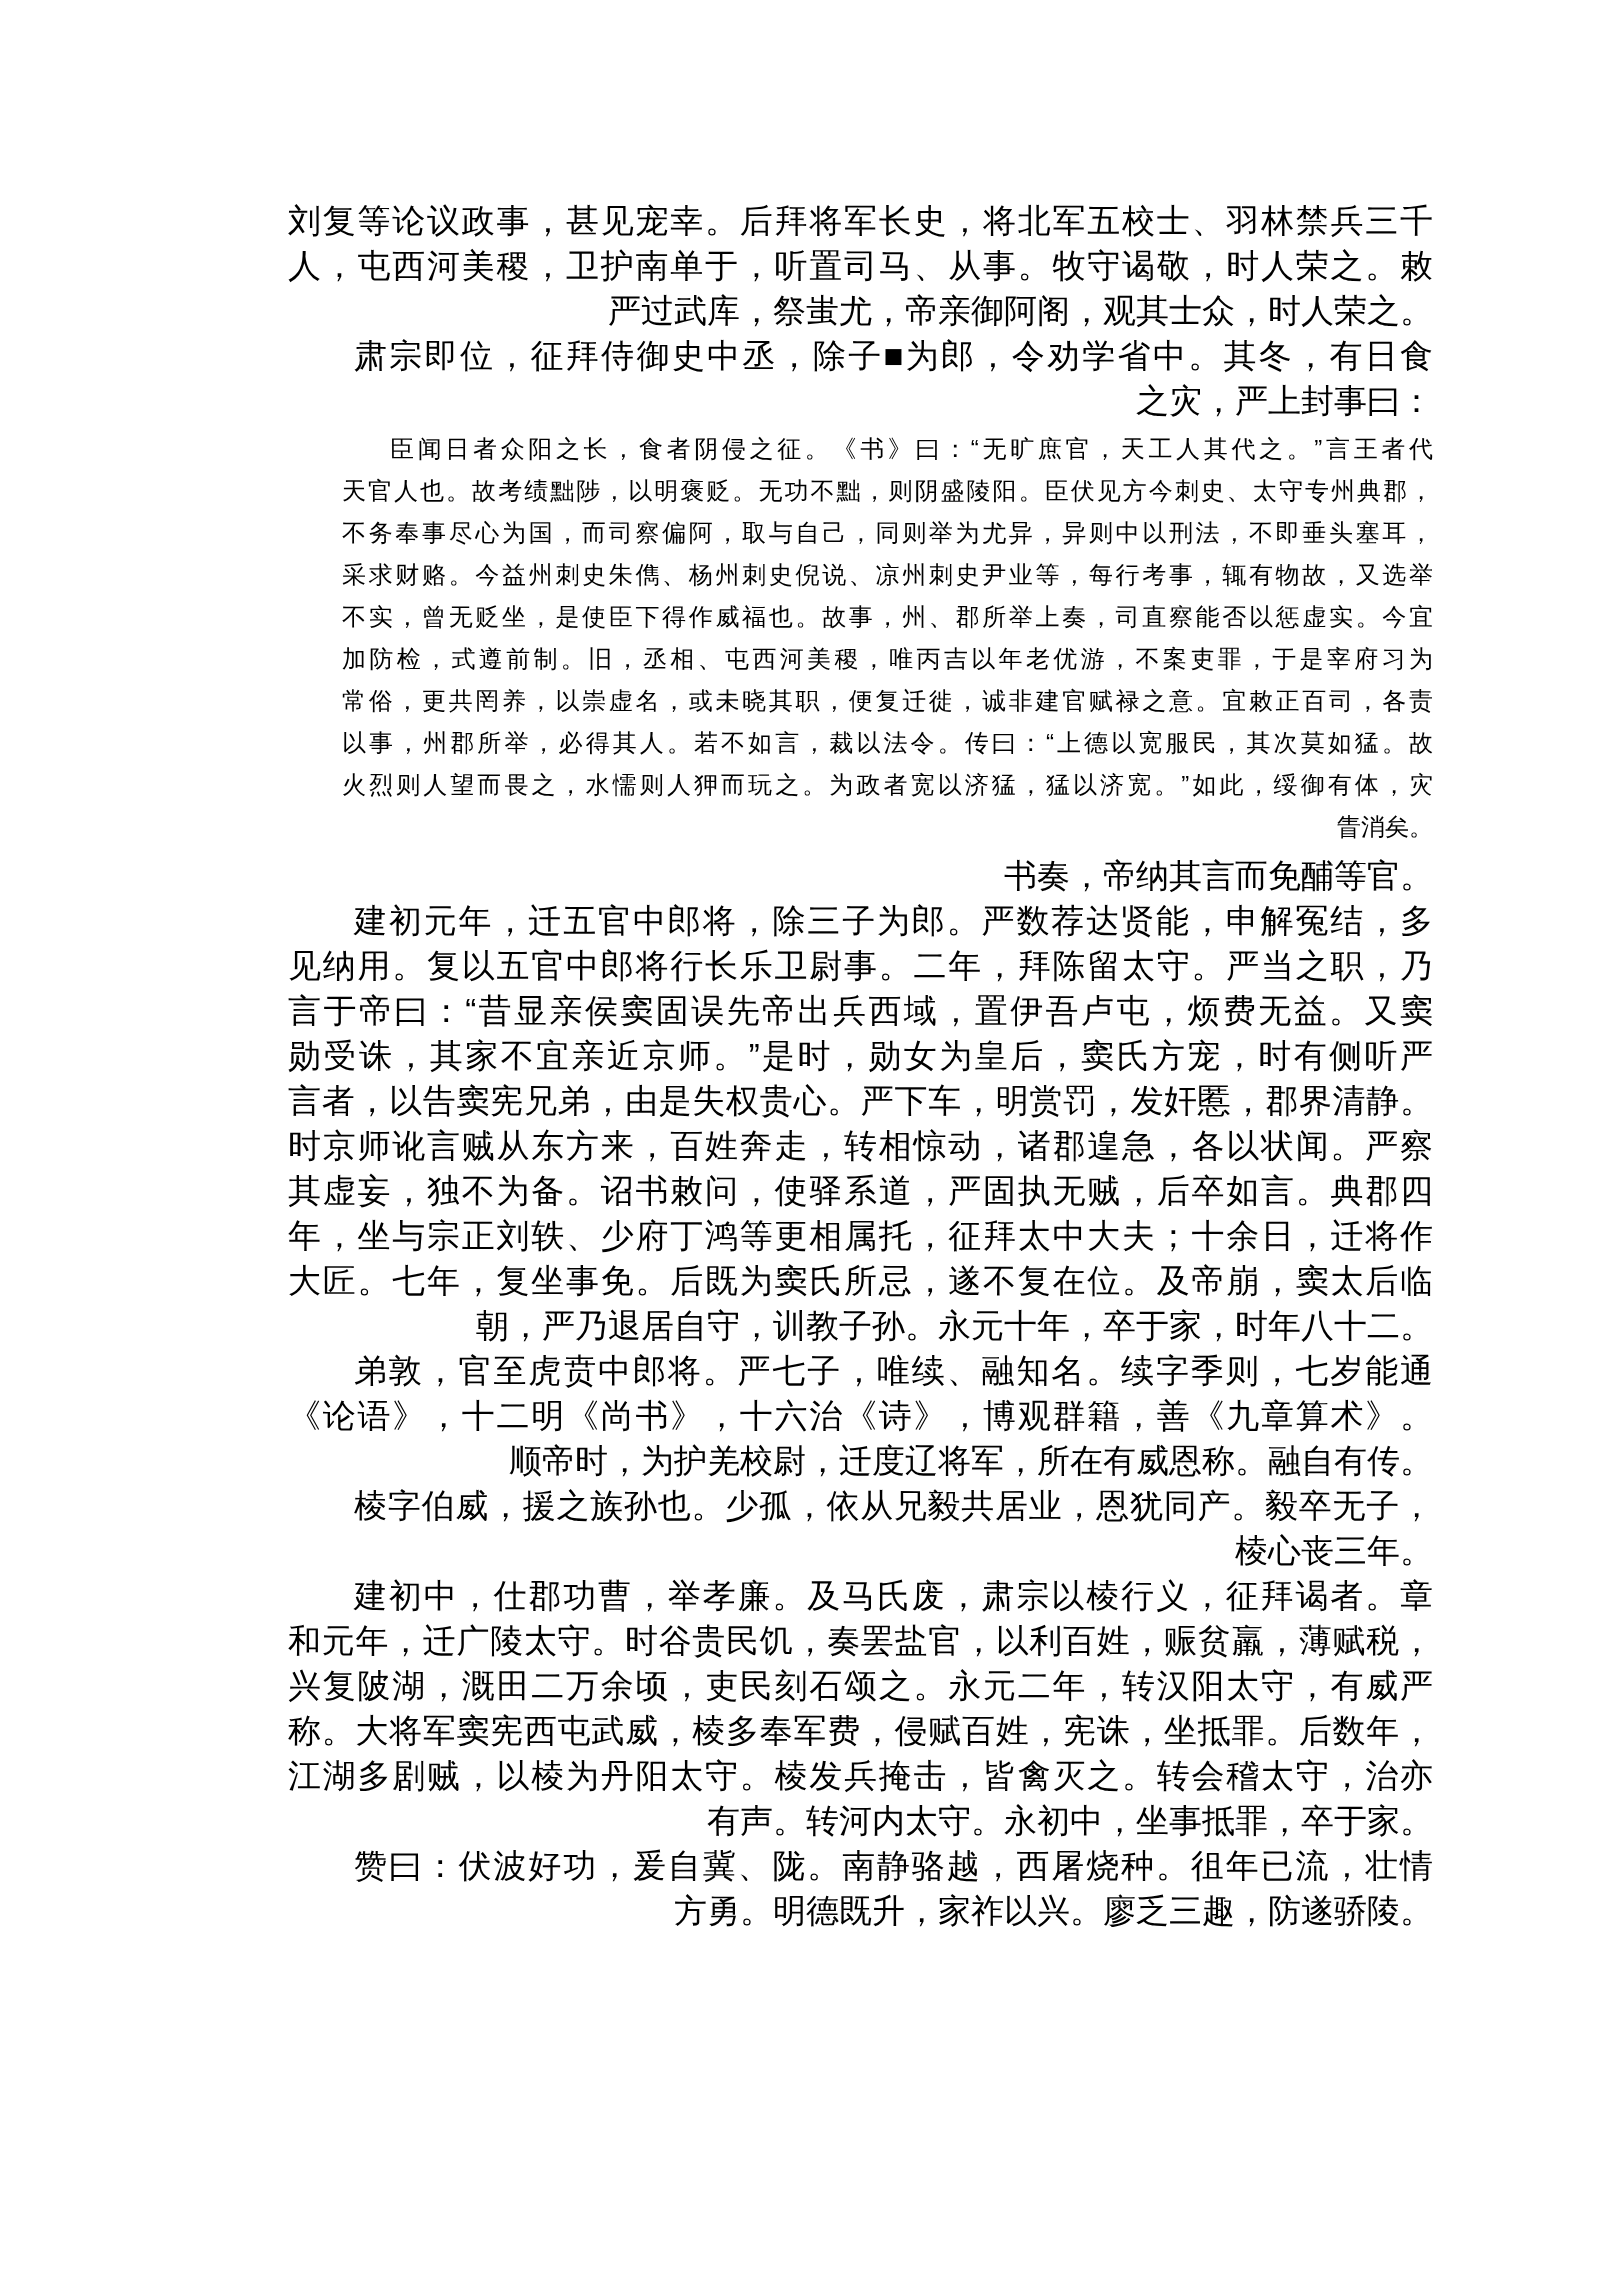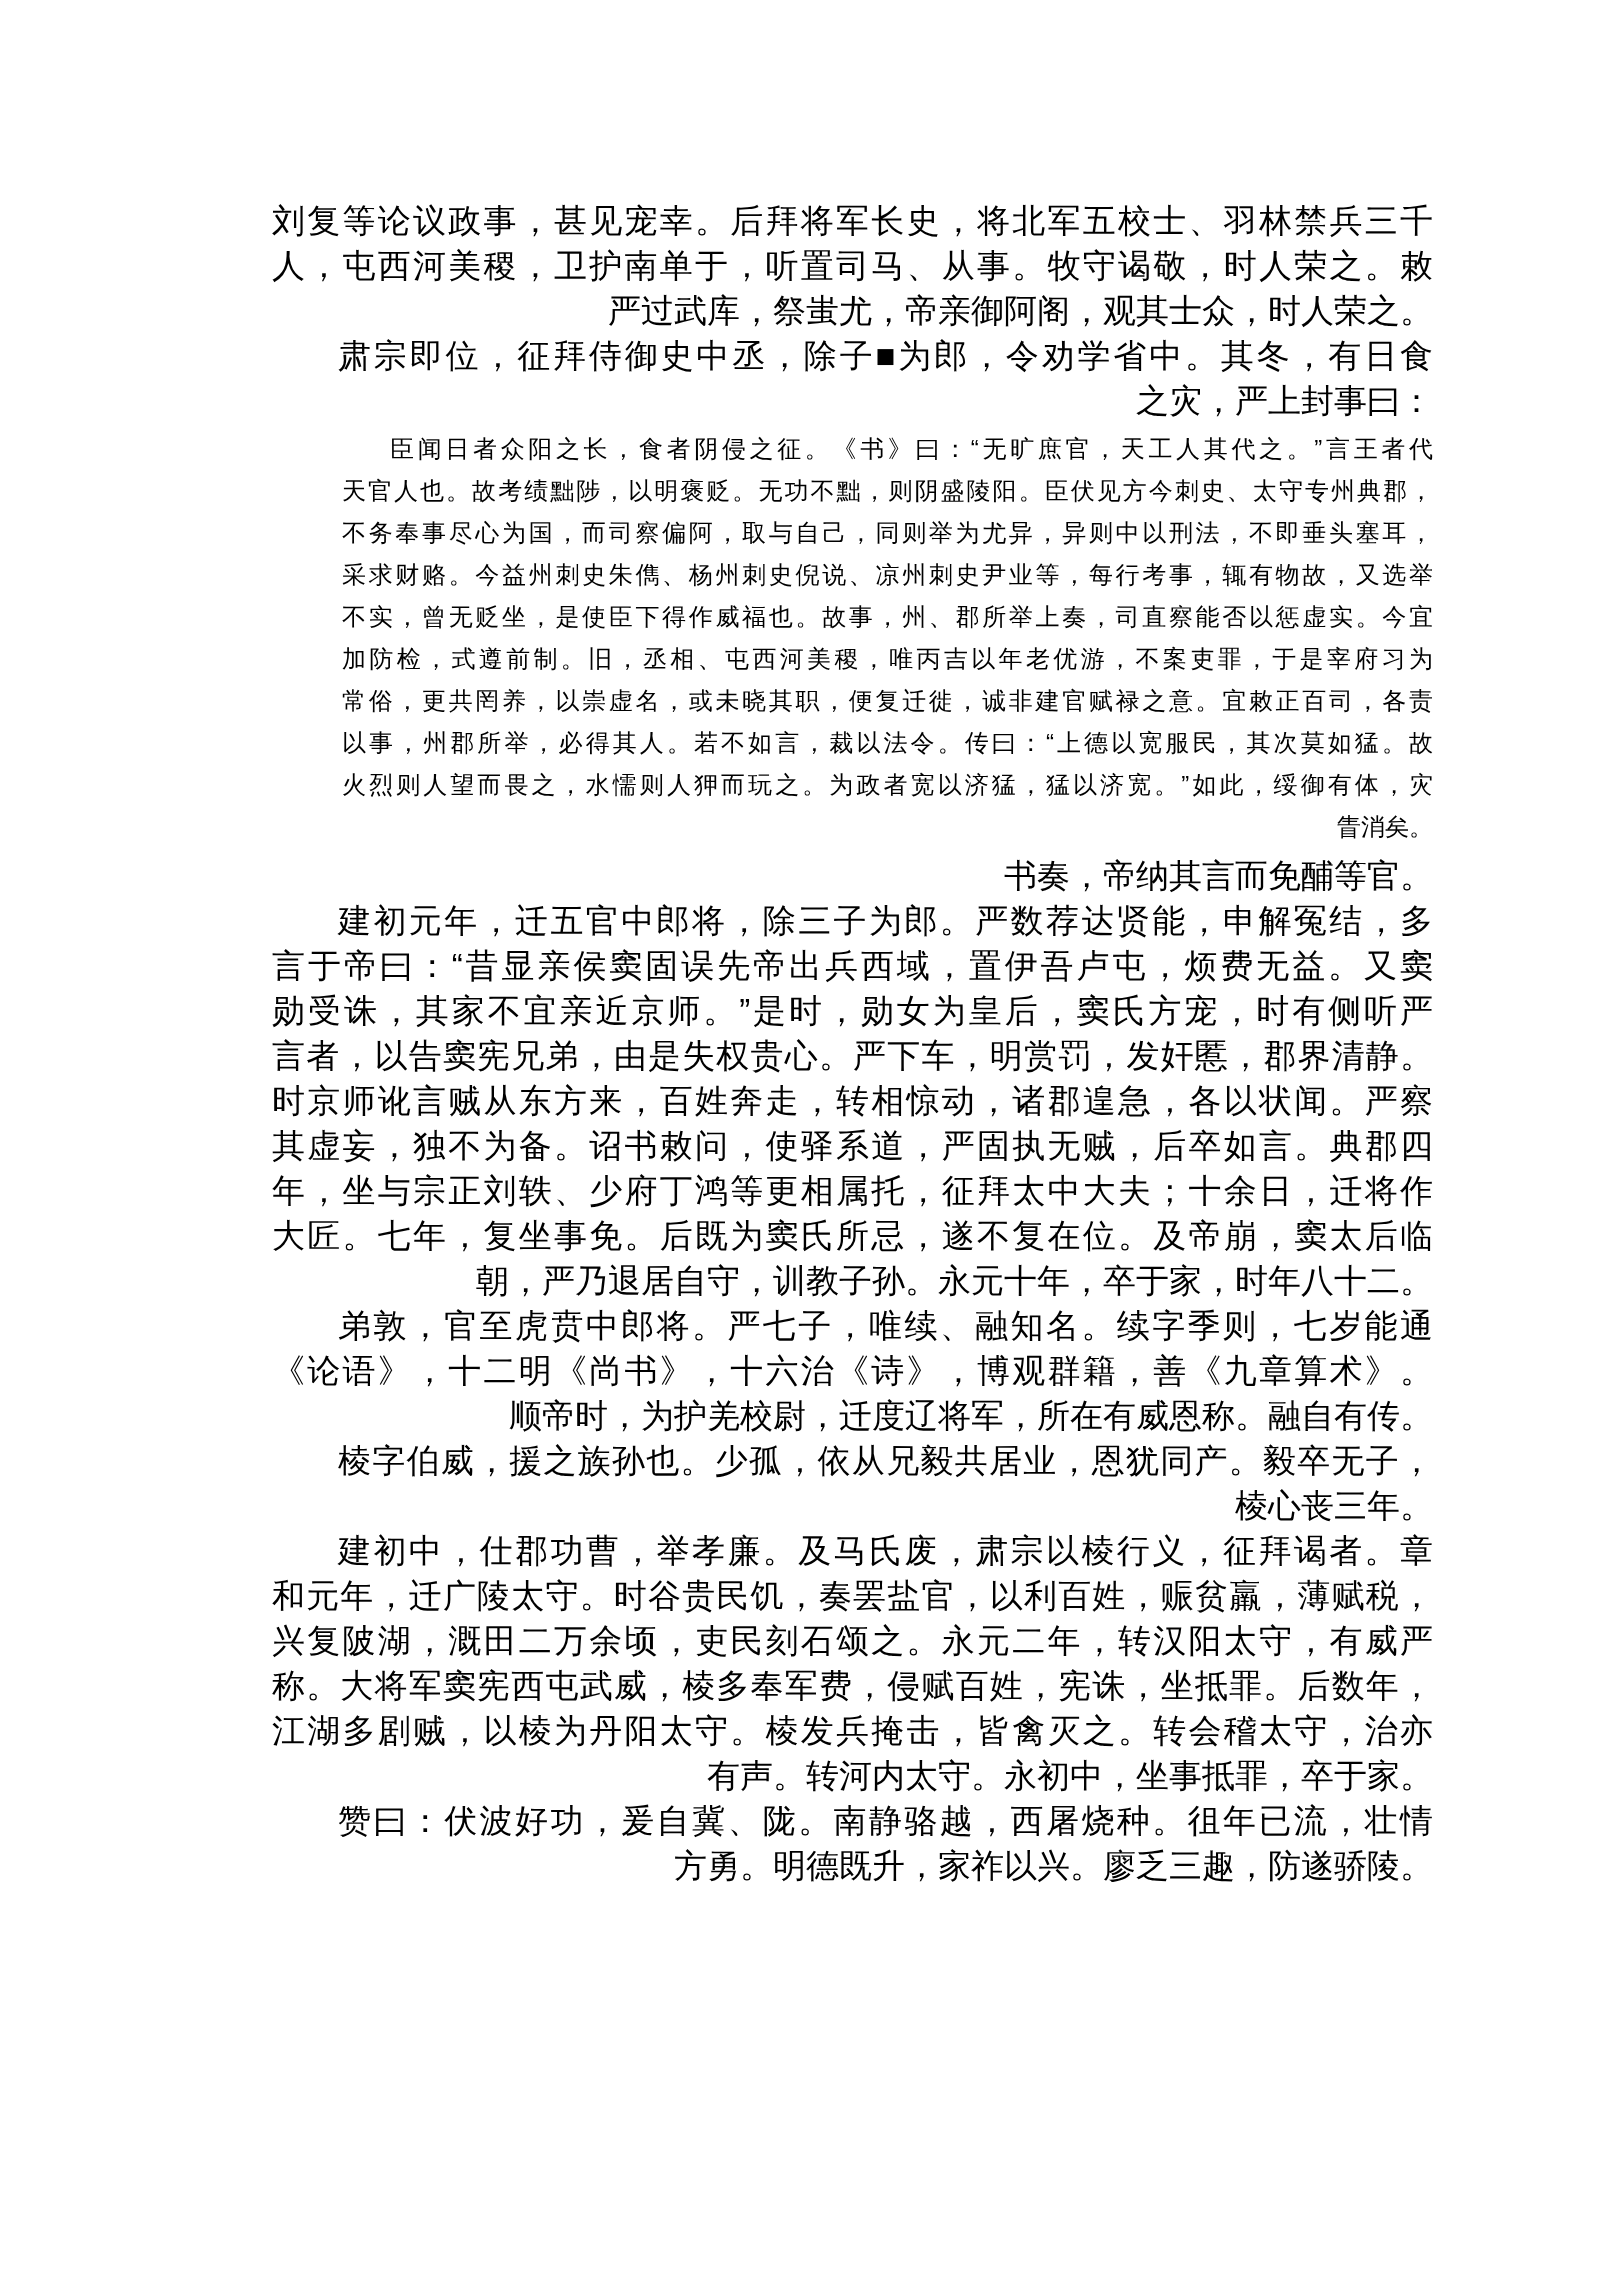--- a/index.html
+++ b/index.html
@@ -19,20 +19,21 @@
     left: 272px;
     top: 198px;
     width: 1161px;
     color: #000000;
     font-family: "Liberation Sans", sans-serif;
     -webkit-font-smoothing: antialiased;
   }
   .para.body {
     font-size: 33px;
     line-height: 45px;
+    margin-left: 16px;
   }
   .para.quote {
     font-size: 24px;
     line-height: 42px;
     margin-left: 70px;
     margin-top: 4.9px;
     margin-bottom: 4.9px;
   }
   .line {
     text-align: right;
@@ -70,20 +71,21 @@
         <div class="line fill">常俗，更共罔养，以崇虚名，或未晓其职，便复迁徙，诚非建官赋禄之意。宜敕正百司，各责</div>
         <div class="line fill">以事，州郡所举，必得其人。若不如言，裁以法令。传曰：“上德以宽服民，其次莫如猛。故</div>
         <div class="line fill">火烈则人望而畏之，水懦则人狎而玩之。为政者宽以济猛，猛以济宽。”如此，绥御有体，灾</div>
         <div class="line">眚消矣。</div>
       </div>
       <div class="para body">
         <div class="line">书奏，帝纳其言而免酺等官。</div>
       </div>
       <div class="para body">
         <div class="line fill indent">建初元年，迁五官中郎将，除三子为郎。严数荐达贤能，申解冤结，多</div>
+        <div class="line fill">见纳用。复以五官中郎将行长乐卫尉事。二年，拜陈留太守。严当之职，乃</div>
         <div class="line fill">言于帝曰：“昔显亲侯窦固误先帝出兵西域，置伊吾卢屯，烦费无益。又窦</div>
         <div class="line fill">勋受诛，其家不宜亲近京师。”是时，勋女为皇后，窦氏方宠，时有侧听严</div>
         <div class="line fill">言者，以告窦宪兄弟，由是失权贵心。严下车，明赏罚，发奸慝，郡界清静。</div>
         <div class="line fill">时京师讹言贼从东方来，百姓奔走，转相惊动，诸郡遑急，各以状闻。严察</div>
         <div class="line fill">其虚妄，独不为备。诏书敕问，使驿系道，严固执无贼，后卒如言。典郡四</div>
         <div class="line fill">年，坐与宗正刘轶、少府丁鸿等更相属托，征拜太中大夫；十余日，迁将作</div>
         <div class="line fill">大匠。七年，复坐事免。后既为窦氏所忌，遂不复在位。及帝崩，窦太后临</div>
         <div class="line">朝，严乃退居自守，训教子孙。永元十年，卒于家，时年八十二。</div>
       </div>
       <div class="para body">

